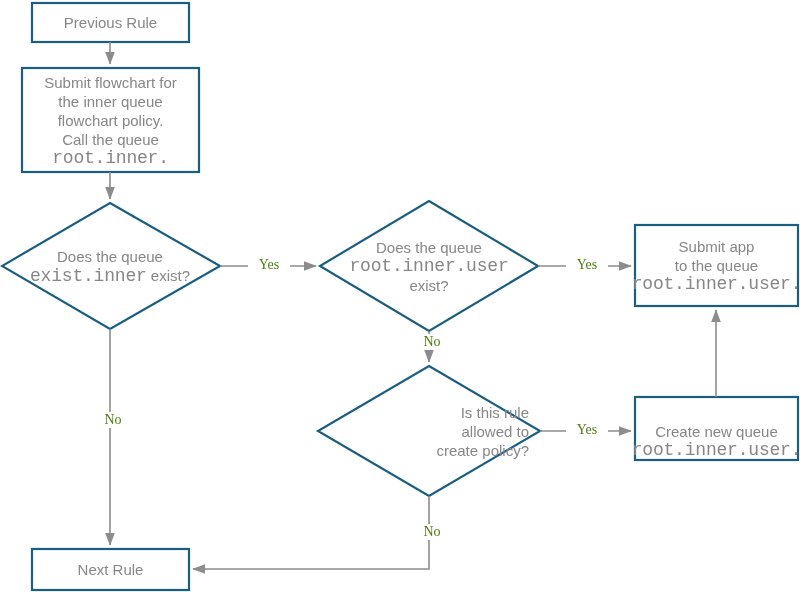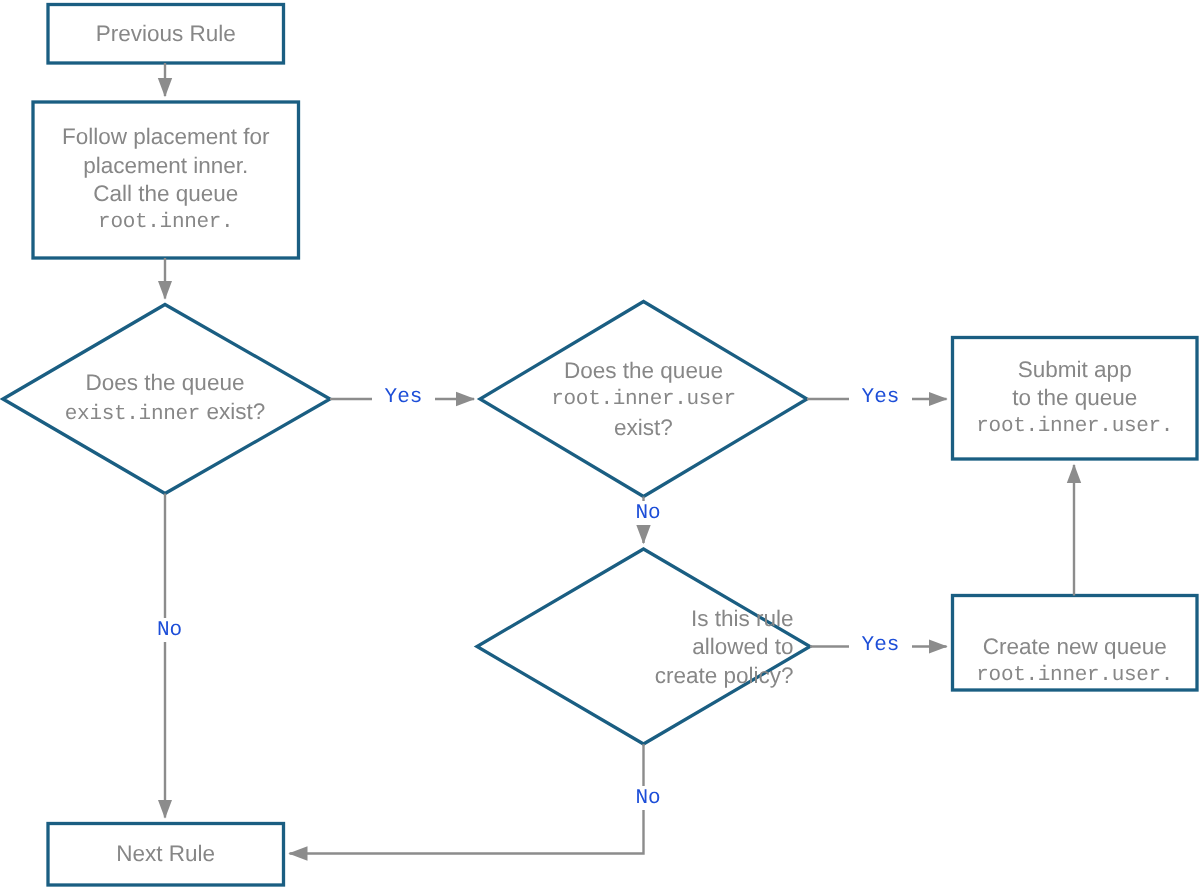--- a/index.html
+++ b/index.html
@@ -33,27 +33,27 @@
     text-align: center;
     color: #878787;
     font-family: "Liberation Sans", sans-serif;
     font-size: 15px;
     line-height: 19px;
     pointer-events: none;
     white-space: pre-line;
   }
   .node-label .mono {
     font-family: "Liberation Mono", monospace;
-    font-size: 14px;
+    font-size: 18px;
     letter-spacing: -0.2px;
   }
   .edge-label {
     position: absolute;
-    color: #1d4ed8;
-    font-family: Liberation Mono, monospace;
+    color: #4d7c0f;
+    font-family: Liberation Serif, serif;
     font-size: 14px;
     line-height: 16px;
     text-align: center;
     background: #ffffff;
     padding: 0 3px;
   }
   .hit {
     position: absolute;
   }
 </style>
@@ -102,22 +102,23 @@
     <path d="M429,496 L429,569 L193,569" stroke="#8c8c8c" stroke-width="1.6" fill="none" marker-end="url(#arrow)"></path>
 
     <path d="M716,397 L716,310" stroke="#8c8c8c" stroke-width="1.6" fill="none" marker-end="url(#arrow)"></path>
   </svg>
 
   <div class="node-label" style="left:32px; top:3px; width:157px; height:39px;">
     <span>Previous Rule</span>
   </div>
 
   <div class="node-label" style="left:22px; top:68px; width:177px; height:104px; flex-direction:column;">
-    <span>Follow placement for</span>
-    <span>placement inner.</span>
+    <span>Submit flowchart for</span>
+    <span>the inner queue</span>
+    <span>flowchart policy.</span>
     <span>Call the queue</span>
     <span class="mono">root.inner.</span>
   </div>
 
   <div class="node-label" style="left:10px; top:232px; width:200px; height:68px; flex-direction:column;">
     <span>Does the queue</span>
     <span><span class="mono">exist.inner</span><span> exist?</span></span>
   </div>
 
   <div class="node-label" style="left:329px; top:228px; width:200px; height:76px; flex-direction:column;">

